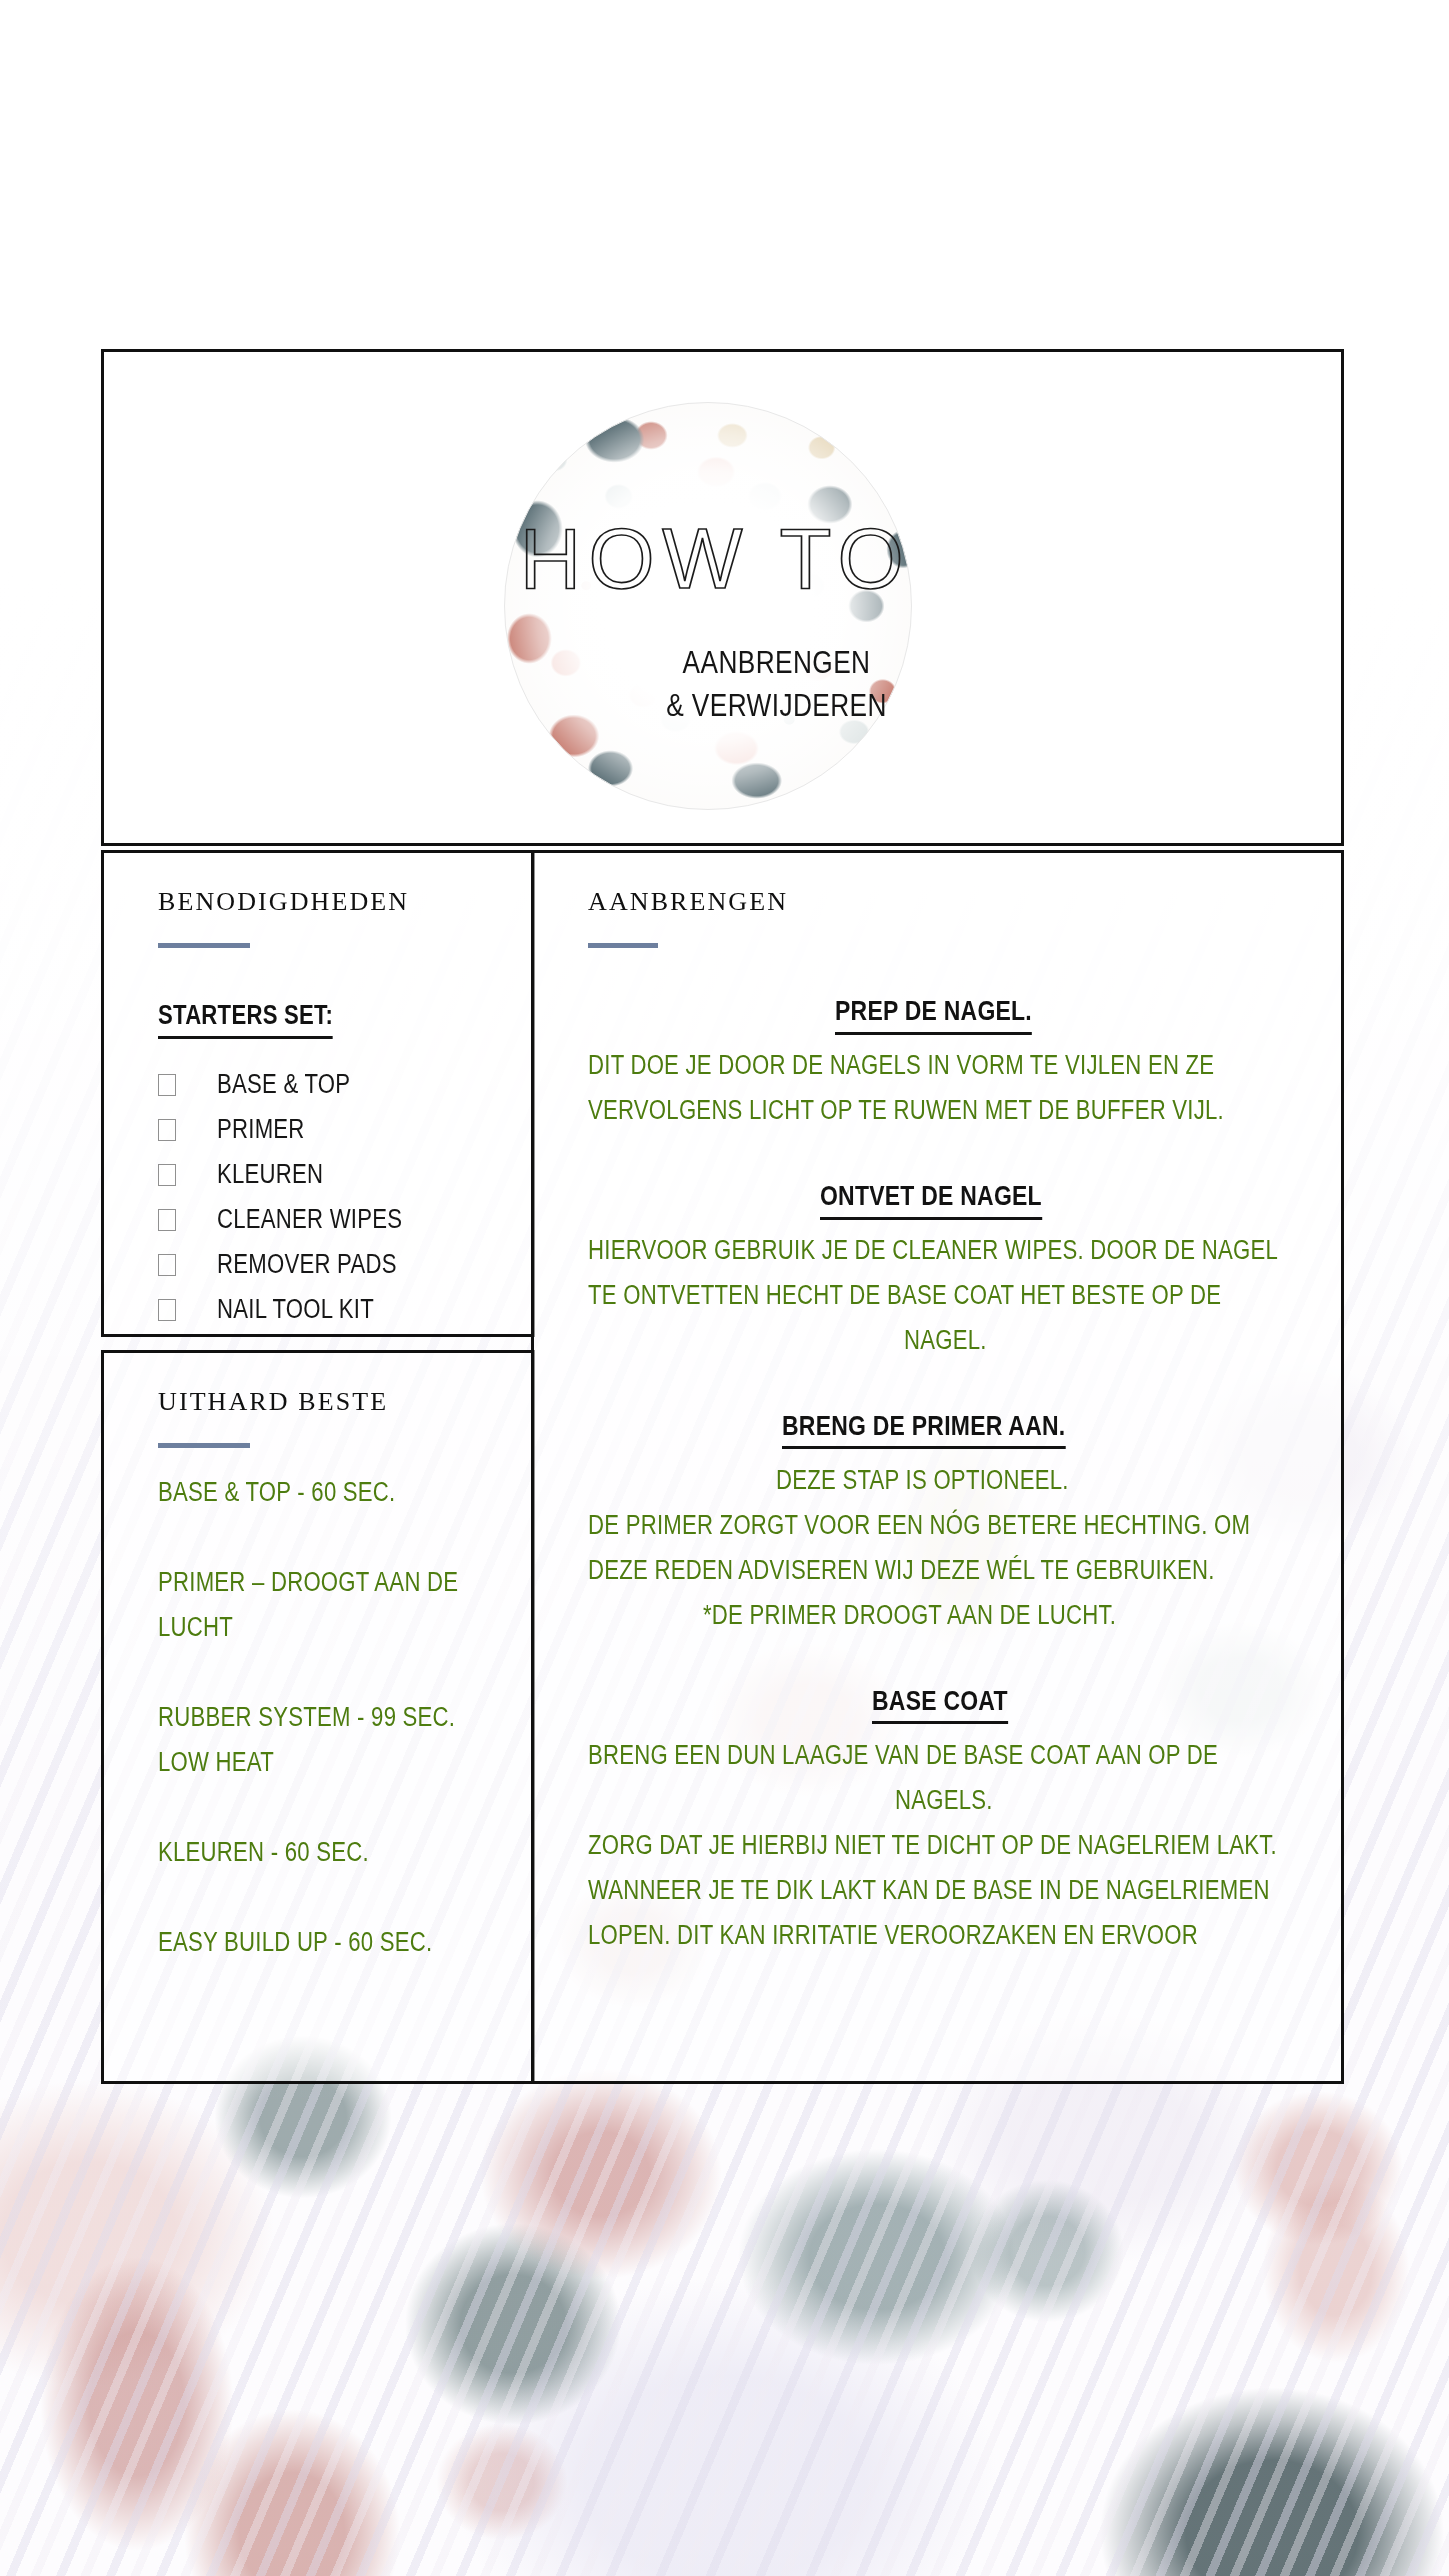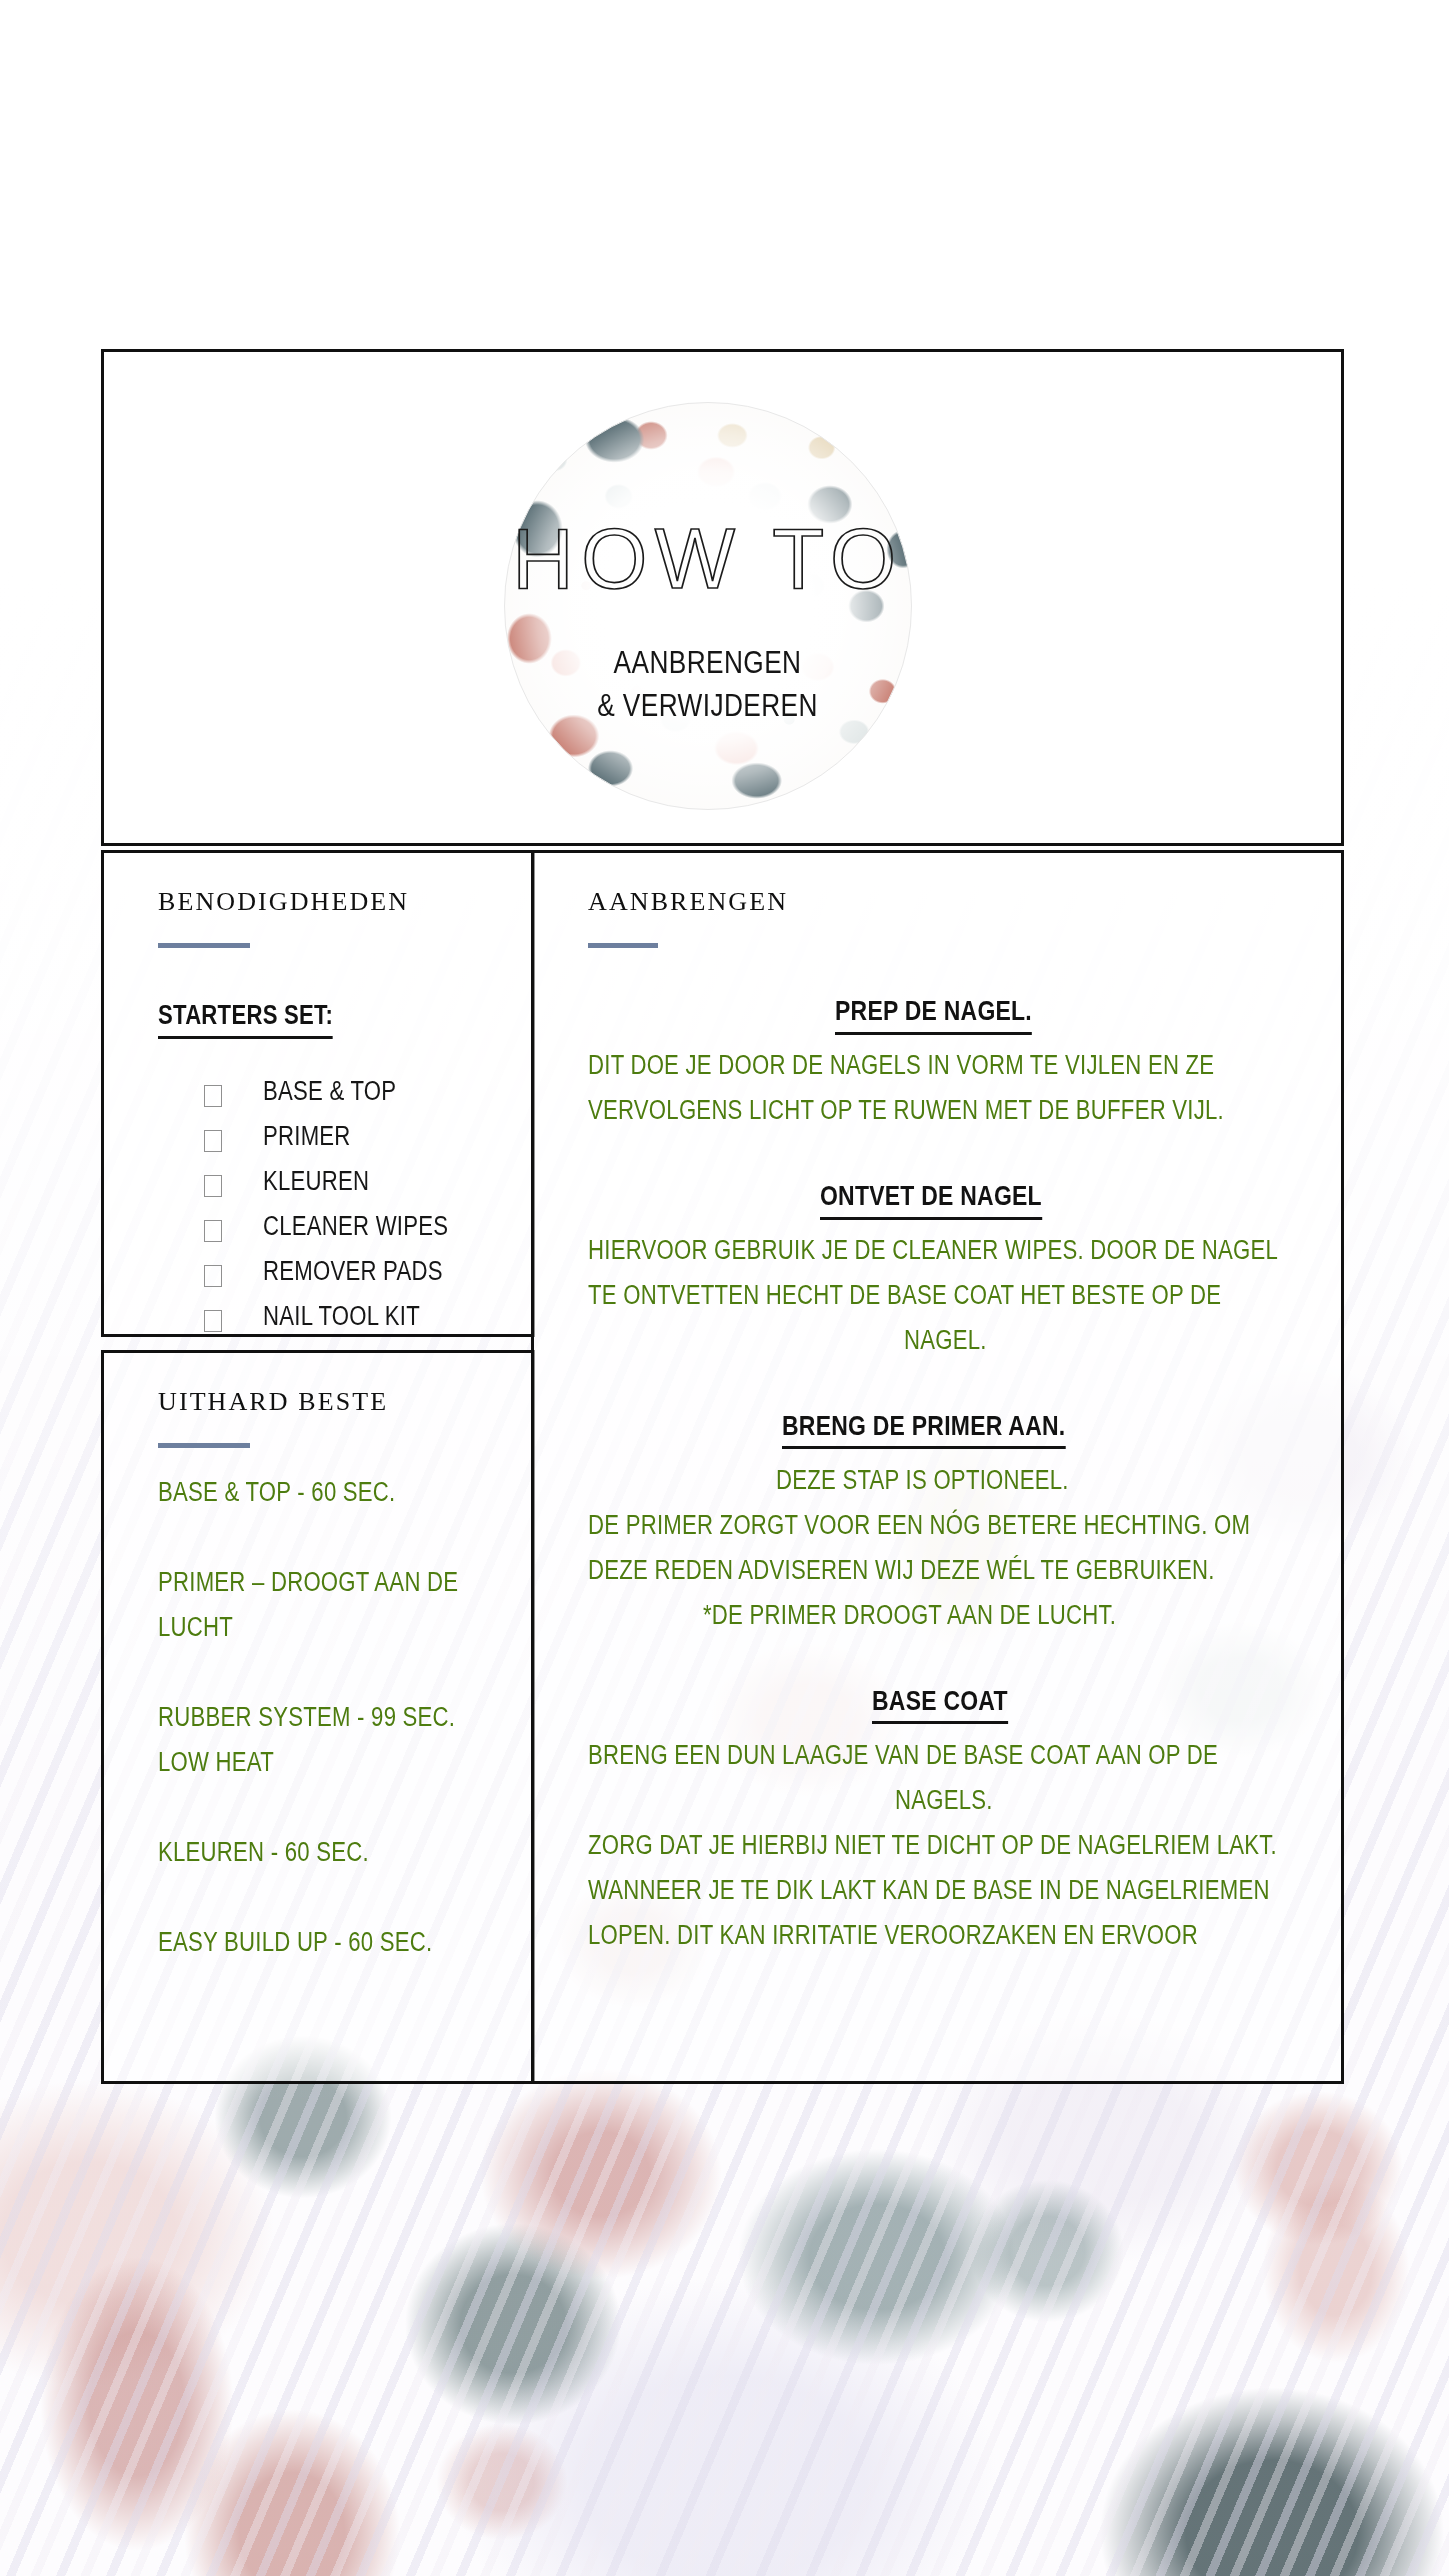--- a/index.html
+++ b/index.html
@@ -69,21 +69,21 @@
       radial-gradient(26px 22.5px at 28% 23%,  #cbd8da 0 46%, rgba(203,216,218,0) 55%),
       radial-gradient(28px 22.5px at 56% 8%,   #e6d7b9 0 46%, rgba(230,215,185,0) 55%),
       radial-gradient(25px 21.5px at 78% 11%,  #e6d7b9 0 46%, rgba(230,215,185,0) 55%),
       radial-gradient(28px 22.5px at 86% 81%,  #dce3e3 0 46%, rgba(220,227,227,0) 55%),
       radial-gradient(25px 21.5px at 12% 14%,  #dce3e3 0 46%, rgba(220,227,227,0) 55%),
       radial-gradient(10.7px 10.7px at 47% 30%,  #c5d2d4 0 46%, rgba(197,210,212,0) 55%),
       radial-gradient(9.7px 9.7px at 61% 60%,  #d9a8a0 0 46%, rgba(217,168,160,0) 55%),
       radial-gradient(8.6px 8.6px at 38% 50%,  #cfdadb 0 46%, rgba(207,218,219,0) 55%),
       radial-gradient(10.7px 9.7px at 70% 78%,  #c8d4d5 0 46%, rgba(200,212,213,0) 55%),
       radial-gradient(9.7px 8.6px at 20% 45%,  #e3b9b2 0 46%, rgba(227,185,178,0) 55%);
-    display:flex;flex-direction:column;align-items:center;}
+    display:flex;flex-direction:column;align-items:flex-end;}
   .logo-title{margin-top:107px;font-size:85px;font-weight:200;letter-spacing:7.5px;
     color:transparent;-webkit-text-stroke:1.7px #1b1b1b;white-space:nowrap;}
   .logo-sub{margin-top:33px;text-align:center;font-size:32px;line-height:43px;font-weight:500;
     letter-spacing:0.5px;color:#151515;transform:scaleX(.82);transform-origin:50% 0;white-space:nowrap;}
 
   
   .serif-h{font-family:"Liberation Serif","DejaVu Serif",serif;font-size:26px;font-weight:400;
     letter-spacing:2.1px;color:#101010;white-space:nowrap;}
   .accent-bar{height:5.4px;background:#6d7f9e;margin-top:26px;}
   .cond{transform:scaleX(.82);transform-origin:0 50%;white-space:nowrap;display:inline-block;}
@@ -92,21 +92,21 @@
   .sec-title{display:inline-block;font-size:28px;font-weight:bold;letter-spacing:0.3px;color:#121212;
     border-bottom:3.2px solid #121212;padding-bottom:4.3px;transform:scaleX(.82);transform-origin:0 50%;white-space:nowrap;}
 
   .pad{padding:34px 19.3px 0 54px;}
 
   
   .starters{display:inline-block;font-size:27px;font-weight:bold;letter-spacing:0.3px;color:#121212;
     border-bottom:3.2px solid #121212;padding-bottom:4.3px;margin-top:52px;
     transform:scaleX(.82);transform-origin:0 50%;white-space:nowrap;}
   .checklist{margin-top:23.6px;}
-  .check-row{display:flex;align-items:flex-end;height:45px;margin-left:46px;}
+  .check-row{display:flex;align-items:center;height:45px;}
   .checkbox{width:16px;height:20.4px;border:1.6px solid #909090;flex:0 0 auto;background:rgba(255,255,255,.4);}
   .check-label{margin-left:41px;font-size:27px;letter-spacing:0.3px;color:#161616;
     transform:scaleX(.82);transform-origin:0 50%;white-space:nowrap;}
 
   
   .uithard-list{margin-top:21.5px;}
   .uithard-entry{margin-bottom:45px;text-decoration:underline;}
 
   .aanbrengen-first{margin-top:40px;text-align:center;}
 </style>

